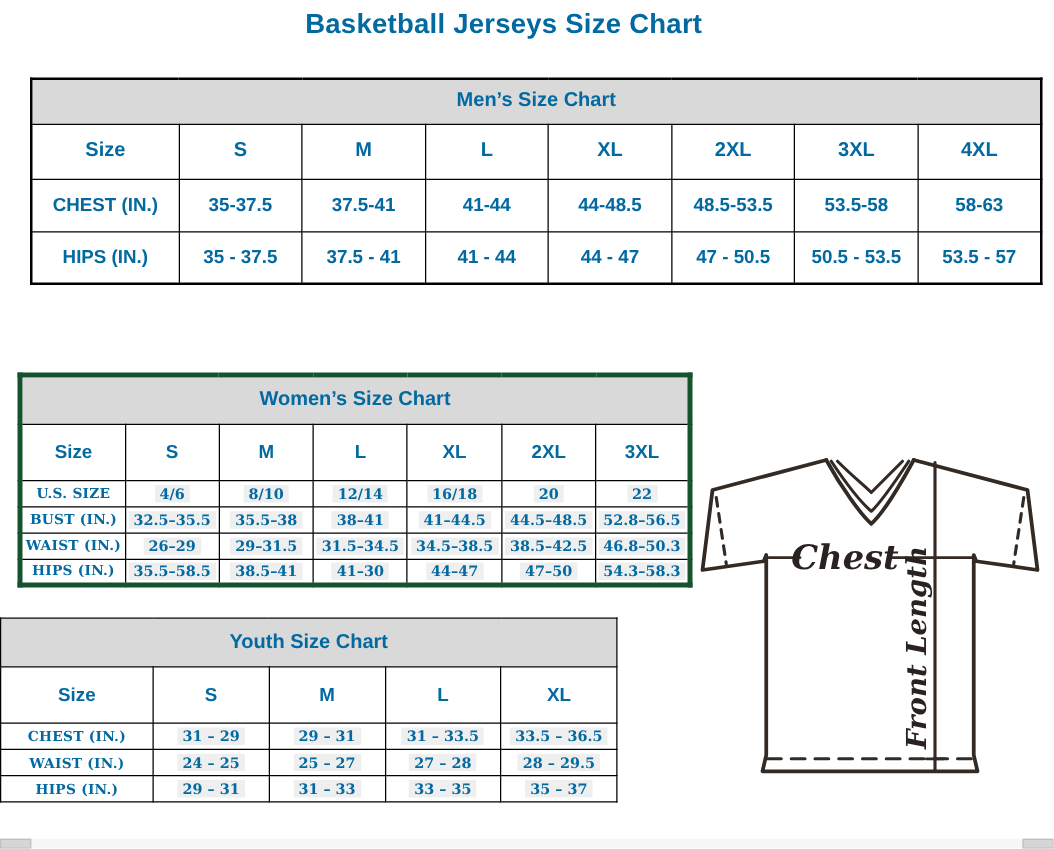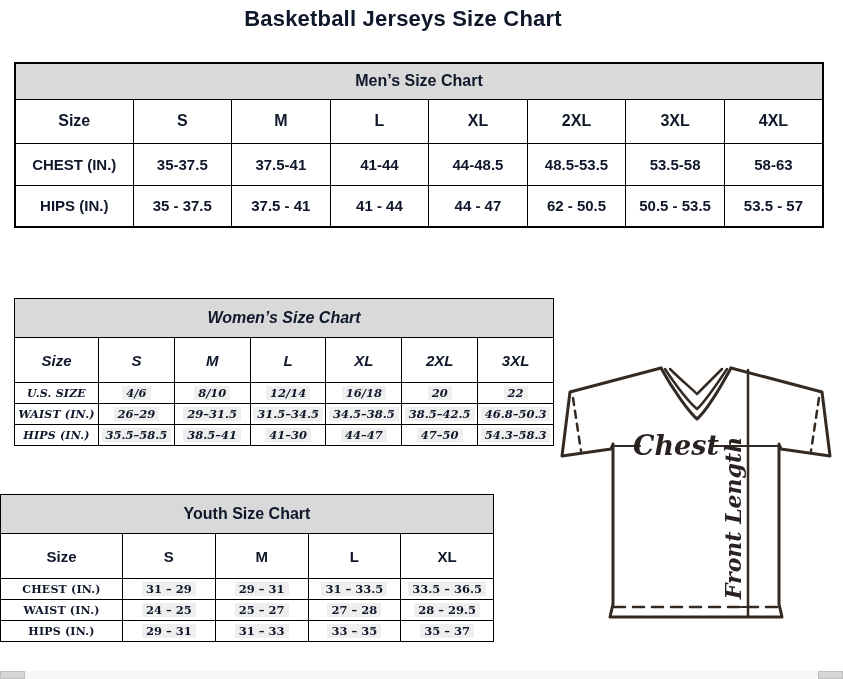--- a/index.html
+++ b/index.html
@@ -1,33 +1,33 @@
 <!DOCTYPE html>
 <html><head>
 <meta charset="utf-8">
 <style>
   html,body{margin:0;padding:0;background:#fff;}
   .page{position:relative;width:843px;height:679px;background:#fff;overflow:hidden;
-        font-family:"Liberation Sans",sans-serif;color:#0f172a;}
+        font-family:"Liberation Sans",sans-serif;color:#0369a1;}
   .page-title{position:absolute;top:6px;left:0;width:806px;text-align:center;
               font-size:22px;font-weight:bold;letter-spacing:.2px;}
   table.size-table{position:absolute;border-collapse:collapse;table-layout:fixed;background:#fff;}
   table.size-table td{border:1px solid #000;text-align:center;vertical-align:middle;
                       padding:0;overflow:hidden;}
   td.tbl-header{background:#d9d9d9;font-weight:bold;font-size:16px;}
   
-  #mens{left:14px;top:62px;width:810px;border:2px solid #000;}
+  #mens{left:24px;top:62px;width:810px;border:2px solid #000;}
   #mens td{font-weight:bold;}
   #mens tr.r-head{height:36px;}
   #mens tr.r-size{height:44px;}
   #mens tr.r-size td{font-size:16px;}
   #mens tr.r-data{height:42px;}
   #mens tr.r-data td{font-size:15px;}
   
-  #womens{left:14px;top:298px;width:540px;border:1px solid #14532d;font-style:italic;}
+  #womens{left:14px;top:298px;width:540px;border:4px solid #14532d;}
   #youth{left:0;top:494px;width:494px;border:1px solid #000;}
   tr.r-head2{height:39px;}
   tr.r-size2{height:45px;}
   tr.r-size2 td{font-size:15px;font-weight:bold;}
   tr.r-data2{height:21px;}
   tr.r-data2 td{font-family:"DejaVu Serif",serif;font-size:11.5px;font-weight:bold;}
   tr.r-data2 td.row-label{font-size:11px;letter-spacing:.2px;}
   .hl{background:#efefef;padding:0 4px;text-align:right;}
   
   .jersey-wrap{position:absolute;left:558px;top:358px;width:282px;height:272px;}
@@ -78,21 +78,21 @@
         <td>48.5-53.5</td>
         <td>53.5-58</td>
         <td>58-63</td>
       </tr>
       <tr class="r-data">
         <td>HIPS (IN.)</td>
         <td>35 - 37.5</td>
         <td>37.5 - 41</td>
         <td>41 - 44</td>
         <td>44 - 47</td>
-        <td>62 - 50.5</td>
+        <td>47 - 50.5</td>
         <td>50.5 - 53.5</td>
         <td>53.5 - 57</td>
       </tr>
     </tbody>
   </table>
 
   <table class="size-table" id="womens">
     <colgroup>
         <col style="width:84px">
         <col>
@@ -116,20 +116,29 @@
         <td>3XL</td>
       </tr>
       <tr class="r-data2">
         <td class="row-label">U.S. SIZE</td>
         <td><span class="hl">4/6</span></td>
         <td><span class="hl">8/10</span></td>
         <td><span class="hl">12/14</span></td>
         <td><span class="hl">16/18</span></td>
         <td><span class="hl">20</span></td>
         <td><span class="hl">22</span></td>
+      </tr>
+      <tr class="r-data2">
+        <td class="row-label">BUST (IN.)</td>
+        <td><span class="hl">32.5–35.5</span></td>
+        <td><span class="hl">35.5–38</span></td>
+        <td><span class="hl">38–41</span></td>
+        <td><span class="hl">41–44.5</span></td>
+        <td><span class="hl">44.5–48.5</span></td>
+        <td><span class="hl">52.8–56.5</span></td>
       </tr>
       <tr class="r-data2">
         <td class="row-label">WAIST (IN.)</td>
         <td><span class="hl">26–29</span></td>
         <td><span class="hl">29–31.5</span></td>
         <td><span class="hl">31.5–34.5</span></td>
         <td><span class="hl">34.5–38.5</span></td>
         <td><span class="hl">38.5–42.5</span></td>
         <td><span class="hl">46.8–50.3</span></td>
       </tr>

